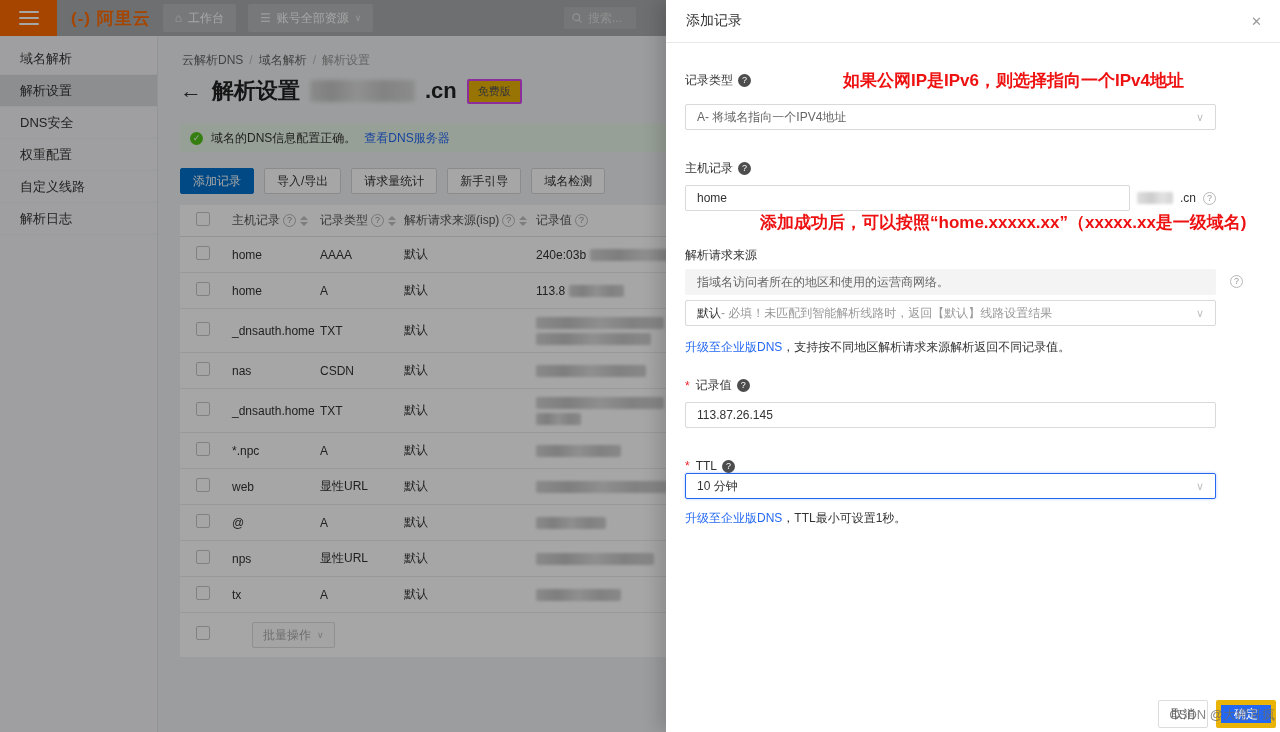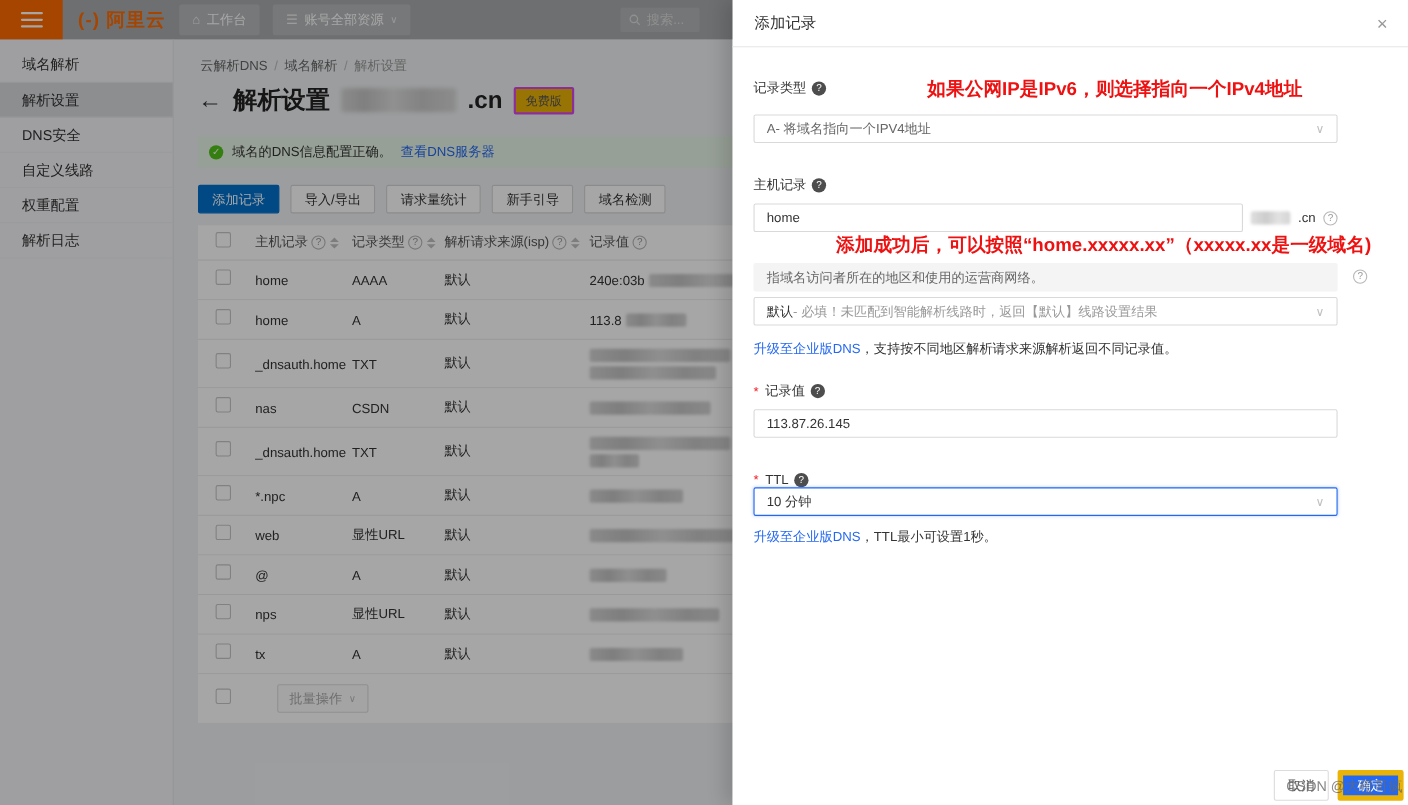--- a/index.html
+++ b/index.html
@@ -151,24 +151,24 @@
       <div class="side-item">
         <span>域名解析</span>
       </div>
       <div class="side-item active">
         <span>解析设置</span>
       </div>
       <div class="side-item">
         <span>DNS安全</span>
       </div>
       <div class="side-item">
+        <span>权重配置</span>
+      </div>
+      <div class="side-item">
         <span>自定义线路</span>
-      </div>
-      <div class="side-item">
-        <span>权重配置</span>
       </div>
       <div class="side-item">
         <span>解析日志</span>
       </div>
     </div>
 </nav>
 <div class="side-handle">‹</div>
 
 <main class="content">
   <div class="breadcrumb" id="breadcrumb"><span class="bc-item">云解析DNS</span><span class="bc-sep">/</span><span class="bc-item">域名解析</span><span class="bc-sep">/</span><span class="bc-item">解析设置</span></div>
@@ -408,20 +408,23 @@
     </div>
     <div class="host-row f2-row">
       <input class="text-input host-input" value="home" style="">
       <span class="blur-sm"></span>
       <span class="host-suffix">.cn</span>
       <span class="q-icon"></span>
     </div>
     <div class="annotation f2-annotation">添加成功后，可以按照“home.xxxxx.xx”（xxxxx.xx是一级域名)</div>
 
     
+    <div class="f-label f3-label">
+      <span>解析请求来源</span>
+    </div>
     <div class="info-wrap f3-info">
       <div class="info-box">
         <span>指域名访问者所在的地区和使用的运营商网络。</span>
       </div>
       <span class="q-icon info-q"></span>
     </div>
     <div class="ctrl f3-select">
       <span class="sel-strong">默认</span>
         <span class="sel-rest"> - 必填！未匹配到智能解析线路时，返回【默认】线路设置结果</span>
       <span class="chev">∨</span>

